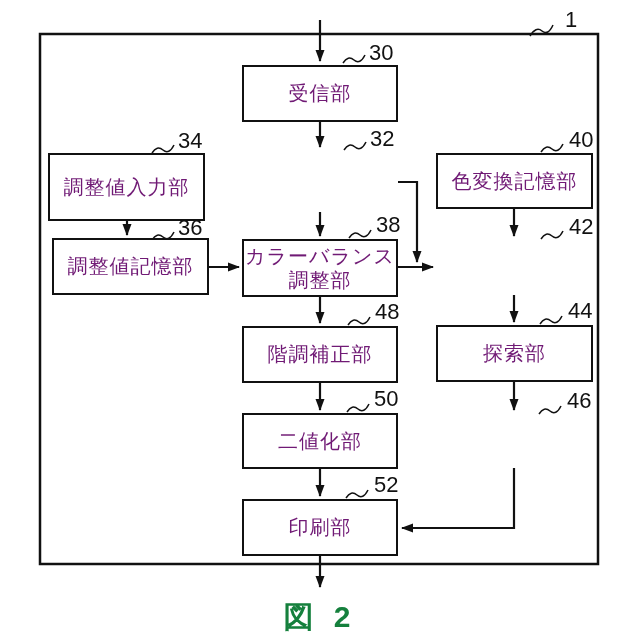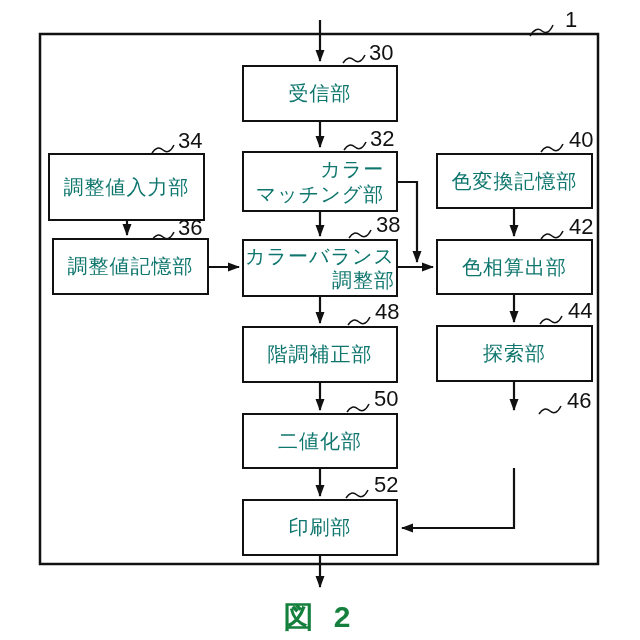--- a/index.html
+++ b/index.html
@@ -9,21 +9,21 @@
     overflow:hidden;
   }
   .wires{position:absolute;left:0;top:0;width:640px;height:640px;z-index:1;}
   .box{
     position:absolute;z-index:2;background:#ffffff;border:2.5px solid #111;
     display:flex;align-items:center;justify-content:center;text-align:center;
     box-sizing:border-box;
   }
   .box span{
     white-space:pre-line;font-size:20px;font-weight:500;line-height:1.22;
-    letter-spacing:1px;color:#0f766e;text-align:right;
+    letter-spacing:1px;color:#701a75;
   }
   .refnum{
     font-size:22px;font-weight:500;fill:#111;
     font-family:"Liberation Sans","DejaVu Sans",sans-serif;
   }
   .caption{
     position:absolute;left:0;right:0;top:597px;z-index:2;text-align:center;
     font-size:30px;font-weight:600;letter-spacing:6px;color:#15803d;
   }
 </style>
@@ -82,39 +82,32 @@
     <text class="refnum" x="375" y="319">48</text>
     <text class="refnum" x="568" y="318">44</text>
     <text class="refnum" x="374" y="406">50</text>
     <text class="refnum" x="567" y="408">46</text>
     <text class="refnum" x="374" y="492">52</text>
   </svg>
 
   <div class="box" style="left:242px;top:65px;width:156px;height:57px">
     <span>受信部</span>
   </div>
-  <div class="box" style="left:242px;top:151px;width:156px;height:61px">
-    <span>カラー
-マッチング部</span>
-  </div>
   <div class="box" style="left:48px;top:153px;width:157px;height:68px">
     <span>調整値入力部</span>
   </div>
   <div class="box" style="left:52px;top:238px;width:157px;height:57px">
     <span>調整値記憶部</span>
   </div>
   <div class="box" style="left:242px;top:239px;width:156px;height:58px">
     <span>カラーバランス
 調整部</span>
   </div>
   <div class="box" style="left:436px;top:153px;width:157px;height:56px">
     <span>色変換記憶部</span>
-  </div>
-  <div class="box" style="left:436px;top:239px;width:157px;height:56px">
-    <span>色相算出部</span>
   </div>
   <div class="box" style="left:242px;top:326px;width:156px;height:57px">
     <span>階調補正部</span>
   </div>
   <div class="box" style="left:436px;top:325px;width:157px;height:57px">
     <span>探索部</span>
   </div>
   <div class="box" style="left:242px;top:413px;width:156px;height:56px">
     <span>二値化部</span>
   </div>

